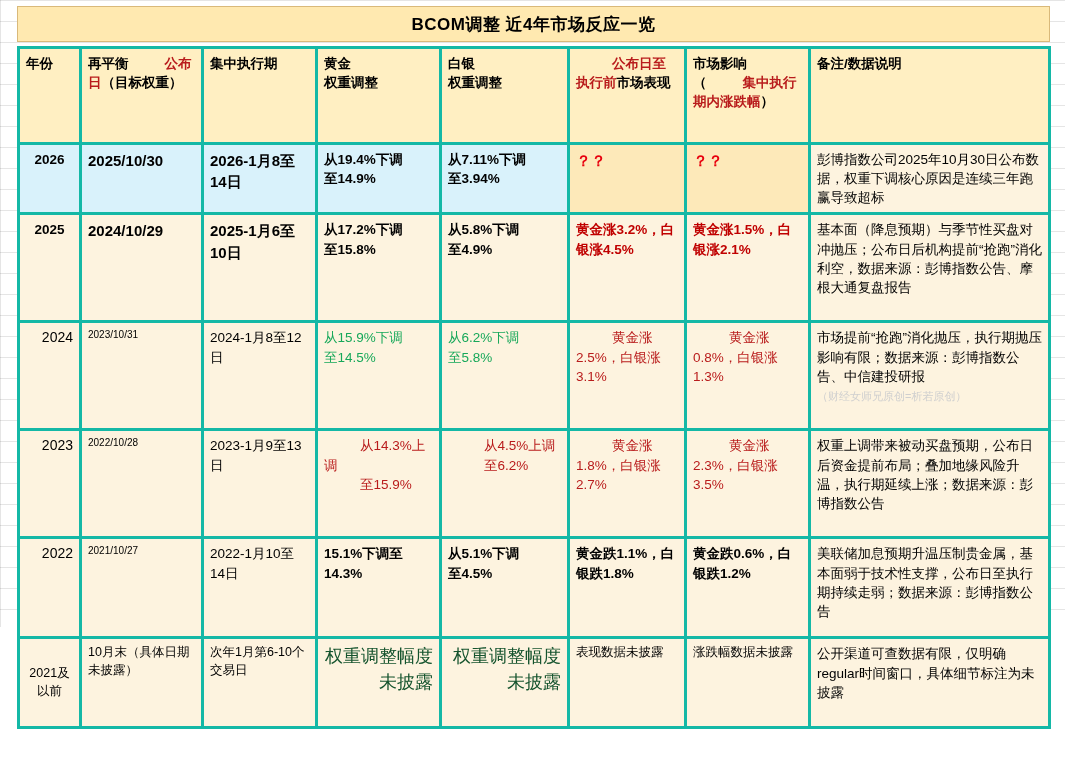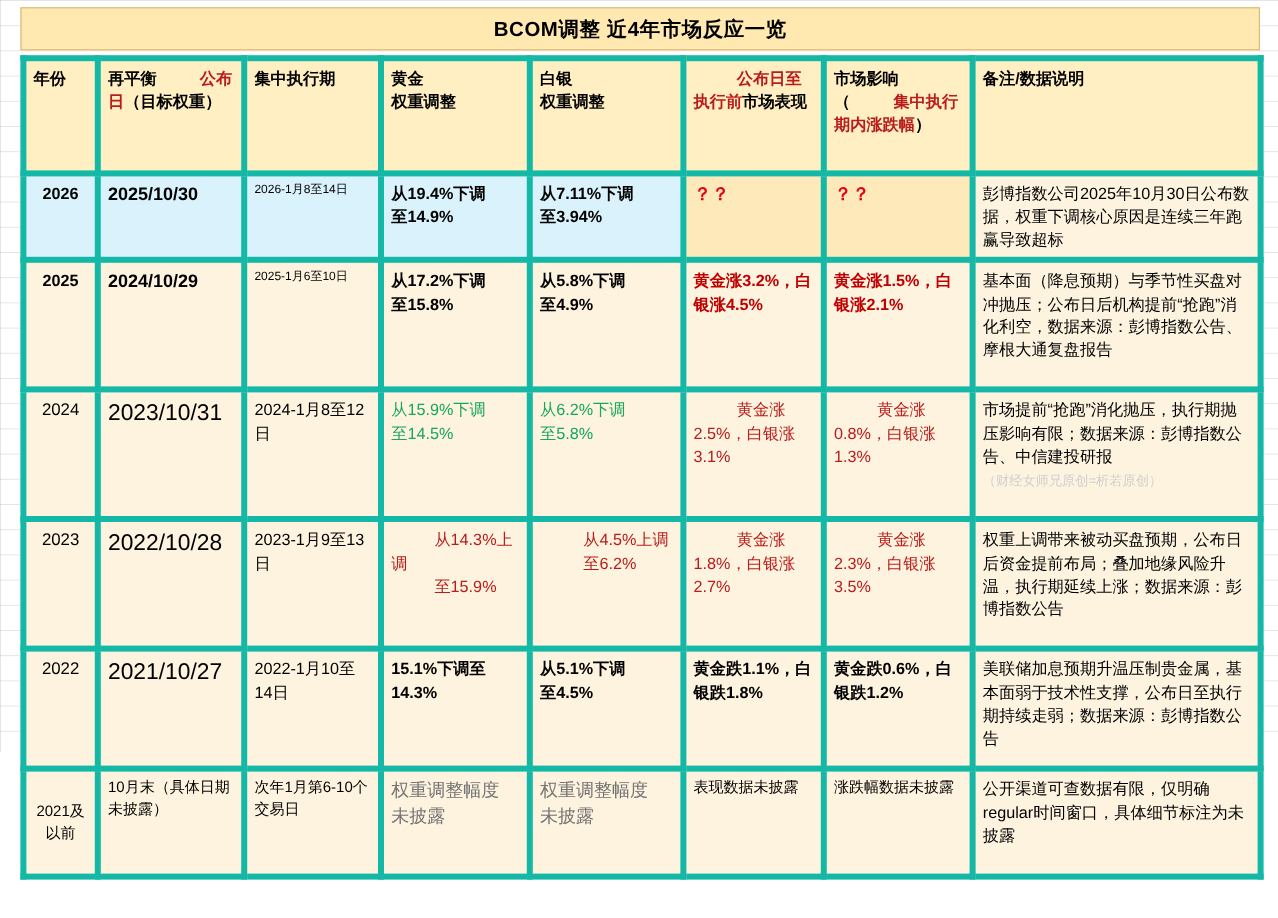--- a/index.html
+++ b/index.html
@@ -32,21 +32,21 @@
     font-size:17px;font-weight:bold;color:#000;
     letter-spacing:0.5px;
   }
   table.main{
     position:absolute;left:17px;top:46px;
     border-collapse:collapse;
     table-layout:fixed;
     width:1031px;
   }
   table.main td,table.main th{
-    border:5px solid #14b8a6;
+    border:3px solid #14b8a6;
     vertical-align:top;
     padding:5px 6px;
     font-size:13.5px;
     line-height:1.42;
     color:#000;
     box-sizing:border-box;
   }
   thead th{
     background:#ffefc2;
     font-weight:bold;
@@ -62,31 +62,31 @@
   
   tr.r2026 td{background:#d9f2fb;}
   tr.r2026 td.c-pub,tr.r2026 td.c-imp{background:#fde9b9;}
   tr.r2025 td{background:#fdf3df;}
   tr.r2024 td{background:#fdf3df;}
   tr.r2023 td{background:#fdf3df;}
   tr.r2022 td{background:#fdf3df;}
   tr.r2021 td{background:#fdf3df;}
   tr.r2026 td.c-year,tr.r2026 td.c-date,tr.r2026 td.c-exec{background:#d9f2fb;}
   td.c-year{text-align:center;font-weight:bold;font-size:15px;vertical-align:middle;}
-  tr.r2024 td.c-year,tr.r2023 td.c-year,tr.r2022 td.c-year{font-weight:normal;font-size:14px;}
+  tr.r2024 td.c-year,tr.r2023 td.c-year,tr.r2022 td.c-year{font-weight:normal;font-size:14px;text-align:right;}
   tr.r2021 td.c-year{font-weight:normal;font-size:12.5px;vertical-align:middle;}
   td.c-date{font-size:14px;vertical-align:middle;}
   tr.r2026 td.c-date,tr.r2025 td.c-date{font-weight:bold;font-size:15px;}
-  tr.r2024 td.c-date,tr.r2023 td.c-date,tr.r2022 td.c-date{font-size:19px;}
+  tr.r2024 td.c-date,tr.r2023 td.c-date,tr.r2022 td.c-date{font-size:10px;}
   tr.r2021 td.c-date{font-size:12.5px;vertical-align:top;}
   td.c-exec{font-size:14px;vertical-align:middle;}
-  tr.r2026 td.c-exec,tr.r2025 td.c-exec{font-weight:normal;font-size:10px;margin-left:32px;}
+  tr.r2026 td.c-exec,tr.r2025 td.c-exec{font-weight:bold;font-size:15px;margin-left:32px;}
   tr.r2021 td.c-exec{font-size:12.5px;vertical-align:top;}
   td.c-gold,td.c-silver{vertical-align:middle;font-size:14px;}
-  tr.r2021 td.c-gold,tr.r2021 td.c-silver{font-size:15px;vertical-align:top;color:#737373;}
+  tr.r2021 td.c-gold,tr.r2021 td.c-silver{font-size:18px;vertical-align:top;color:#14532d;text-align:right;}
   td.c-pub,td.c-imp{vertical-align:middle;font-size:14px;}
   tr.r2021 td.c-pub,tr.r2021 td.c-imp{font-size:12.5px;vertical-align:top;color:#000;}
   td.c-note{font-size:12.5px;line-height:1.5;vertical-align:top;background:#fdf3df;}
   tr.r2026 td.c-note{background:#fdf3df;}
   .qmark{font-size:15px;font-weight:bold;color:#e8000d;}
   .note-credit{color:#cfcfcf;font-size:11px;}
   .watermark{
     position:absolute;right:30px;bottom:14px;
     font-size:40px;font-weight:bold;color:#e3e3e3;
     letter-spacing:2px;font-family:"Liberation Sans",sans-serif;

